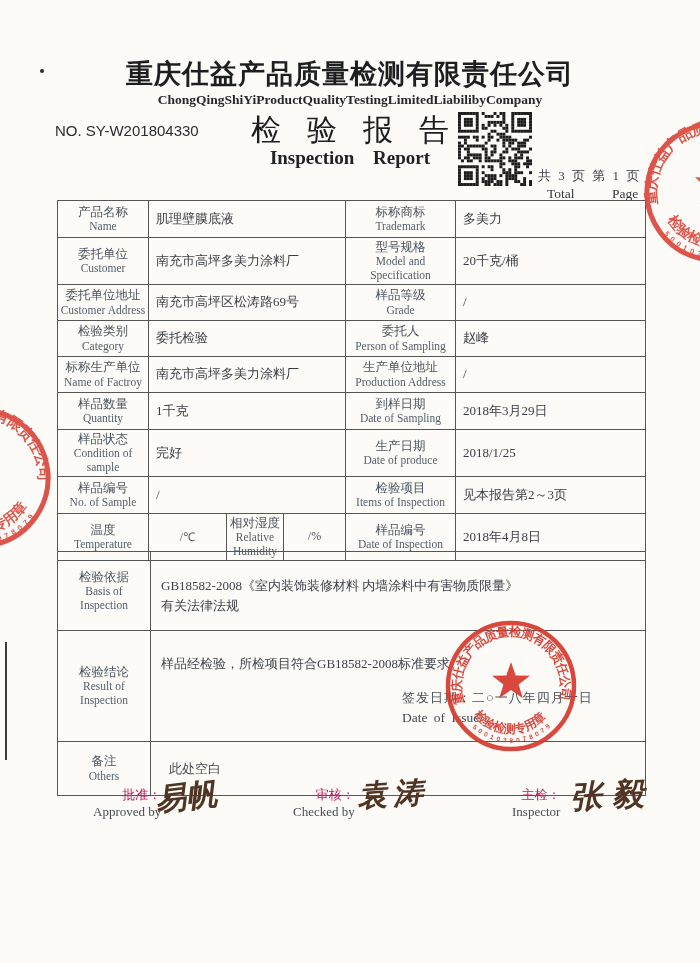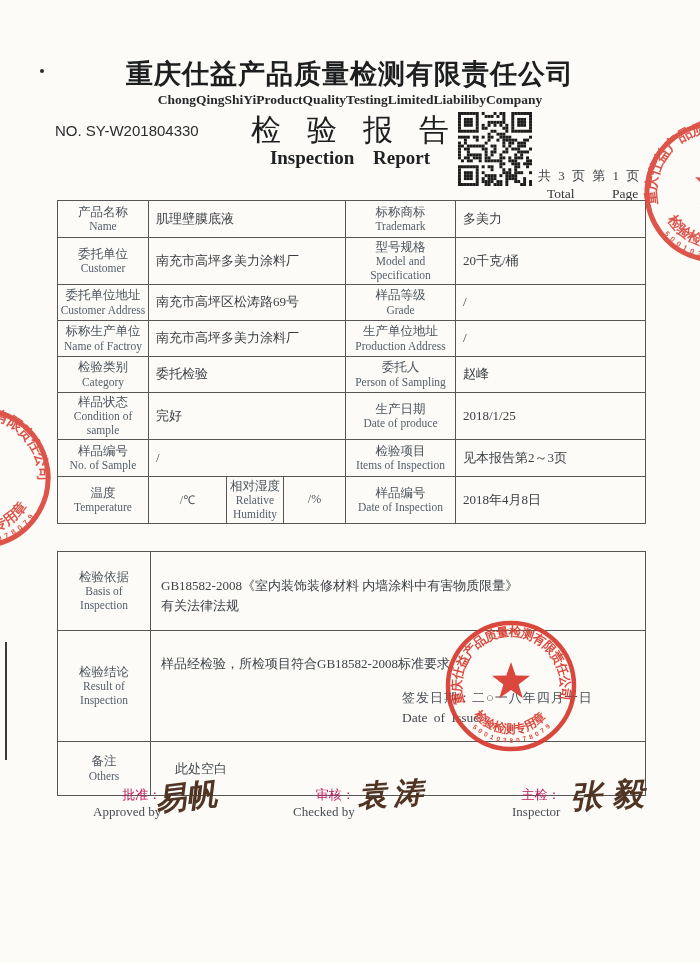--- a/index.html
+++ b/index.html
@@ -30,21 +30,21 @@
   td{border:1px solid #565656;vertical-align:middle;overflow:hidden;}
   .t1{position:absolute;left:57px;top:200px;width:588px;}
   .t2{position:absolute;left:57px;top:551px;width:588px;}
   td.lab{text-align:center;padding:1px 2px;}
   .lab .cn{font-size:12.5px;color:#4a535d;line-height:1.3;}
   .lab .en{font-size:11.5px;color:#55606c;line-height:1.2;}
   td.val{font-size:13px;color:#3a3e44;padding:2px 4px 2px 7px;text-align:left;border-radius:7px;}
   td.valc{font-size:12px;color:#4a535d;text-align:center;padding:1px;}
   .t2 td.big{vertical-align:top;padding:24px 8px 4px 10px;font-size:13px;color:#3e434a;line-height:1.55;}
   .t2 td.mid{vertical-align:top;padding:24px 8px 4px 10px;font-size:13px;color:#3e434a;}
-  .t2 td.oth{font-size:13px;color:#454a51;padding-left:24px;}
+  .t2 td.oth{font-size:13px;color:#454a51;padding-left:18px;}
 
   
   .issue-cn{position:absolute;top:689px;left:402px;font-size:13px;color:#4a5058;letter-spacing:1px;}
   .issue-en{position:absolute;top:710px;left:402px;font-size:13.5px;color:#424750;word-spacing:3px;}
 
   
   .sigrow{position:absolute;top:786px;left:0;width:100%;height:60px;}
   .siggroup{position:absolute;top:0;}
   .siglabel{text-align:right;}
   .siglabel .cn{font-size:13px;color:#be185d;}
@@ -436,41 +436,53 @@
           </td>
       <td class="val" colspan="3">南充市高坪区松涛路69号</td>
       <td class="lab">
             <div class="cn">样品等级</div>
             <div class="en">Grade</div>
           </td>
       <td class="val">/</td>
     </tr>
     <tr style="height:36px">
       <td class="lab">
+            <div class="cn">检验类别</div>
+            <div class="en">Category</div>
+          </td>
+      <td class="val" colspan="3">委托检验</td>
+      <td class="lab">
+            <div class="cn">委托人</div>
+            <div class="en">Person of Sampling</div>
+          </td>
+      <td class="val">赵峰</td>
+    </tr>
+    <tr style="height:36px">
+      <td class="lab">
             <div class="cn">标称生产单位</div>
             <div class="en">Name of Factroy</div>
           </td>
       <td class="val" colspan="3">南充市高坪多美力涂料厂</td>
       <td class="lab">
             <div class="cn">生产单位地址</div>
             <div class="en">Production Address</div>
           </td>
       <td class="val">/</td>
     </tr>
-    <tr style="height:36px">
-      <td class="lab">
-            <div class="cn">检验类别</div>
-            <div class="en">Category</div>
-          </td>
-      <td class="val" colspan="3">委托检验</td>
-      <td class="lab">
-            <div class="cn">委托人</div>
-            <div class="en">Person of Sampling</div>
-          </td>
-      <td class="val">赵峰</td>
+    <tr style="height:37px">
+      <td class="lab">
+            <div class="cn">样品数量</div>
+            <div class="en">Quantity</div>
+          </td>
+      <td class="val" colspan="3">1千克</td>
+      <td class="lab">
+            <div class="cn">到样日期</div>
+            <div class="en">Date of Sampling</div>
+          </td>
+      <td class="val">2018年3月29日</td>
     </tr>
     <tr style="height:38px">
       <td class="lab">
             <div class="cn">样品状态</div>
             <div class="en">Condition of sample</div>
           </td>
       <td class="val" colspan="3">完好</td>
       <td class="lab">
             <div class="cn">生产日期</div>
             <div class="en">Date of produce</div>

